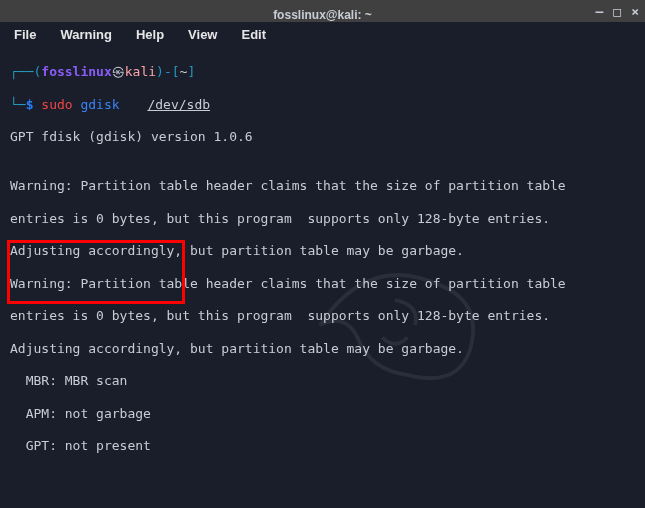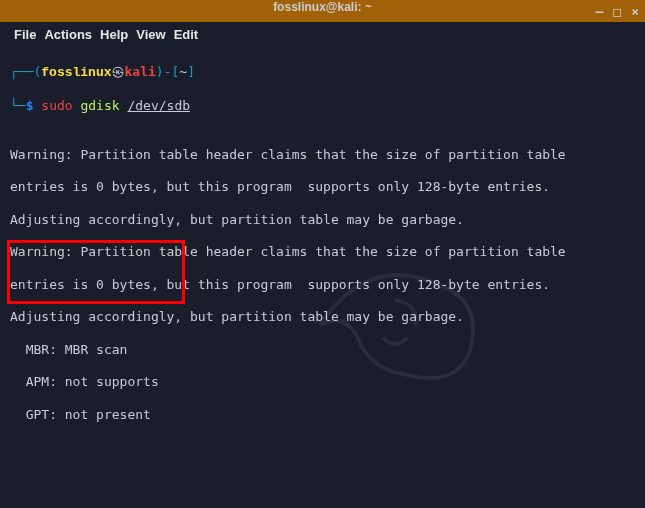--- a/index.html
+++ b/index.html
@@ -12,24 +12,24 @@
       height: 508px;
       background: #1a1e2b;
       font-family: monospace;
       font-size: 13px;
       color: #c8ccd4;
       overflow: hidden;
       position: relative;
     }
     .titlebar {
       display: flex;
-      align-items: flex-start;
+      align-items: flex-end;
       justify-content: center;
       height: 22px;
-      background: #a16207;
+      background: #404040;
       position: relative;
       color: #c8ccd4;
       font-family: sans-serif;
       font-size: 12px;
       font-weight: bold;
     }
     .window-controls {
       position: absolute;
       right: 6px;
       top: 0;
@@ -41,21 +41,21 @@
     .win-btn {
       font-family: monospace;
       font-size: 13px;
       color: #c8ccd4;
       cursor: pointer;
       line-height: 1;
       font-weight: bold;
     }
     .menubar {
       display: flex;
-      gap: 8px;
+      gap: 24px;
       height: 24px;
       padding: 0 14px;
       align-items: center;
       font-family: sans-serif;
       font-size: 13px;
       font-weight: bold;
       color: #e6e6e6;
       text-align: center;
     }
     .menubar span {
@@ -64,29 +64,29 @@
     .terminal-content {
       padding: 2px 10px;
       white-space: pre;
       line-height: 1.25;
       letter-spacing: 0;
     }
     .prompt-line {
       display: block;
     }
     .box-char { color: #2596be; }
-    .user { color: #fde047; font-weight: bold; font-family: Liberation Mono, monospace; }
-    .host { color: #ef4444; font-weight: bold; }
+    .user { color: #8b5cf6; font-weight: bold; }
+    .host { color: #fca5a5; font-weight: normal; }
     .at { color: #c8ccd4; }
     .bracket { color: #2596be; }
     .tilde { color: #c8ccd4; }
     .dollar { color: #277fff; font-weight: bold; }
     .sudo { color: #ef4444; }
-    .cmd { color: #bef264; }
-    .path { color: #c8ccd4; text-decoration: underline; }
+    .cmd { color: #3b82f6; }
+    .path { color: #c8ccd4; text-decoration: underline; margin-left: 20px; }
     .highlight-box {
       position: absolute;
       border: 3px solid #ff0000;
       pointer-events: none;
       top: 240px;
       left: 7px;
       width: 178px;
       height: 64px;
     }
     .bg-dragon {
@@ -106,42 +106,43 @@
   <span>fosslinux@kali: ~</span>
   <div class="window-controls">
     <span class="win-btn">–</span>
     <span class="win-btn">□</span>
     <span class="win-btn">×</span>
   </div>
 </div>
 
 <div class="menubar">
   <span>File</span>
-  <span>Actions</span>
+  <span>Warning</span>
   <span>Help</span>
   <span>View</span>
   <span>Edit</span>
 </div>
 
 <svg class="bg-dragon" viewBox="0 0 100 100">
   <path d="M20 50 Q40 20 70 35 Q85 42 80 60 Q75 75 55 70 Q40 68 35 55 Q30 45 20 50 M50 40 Q60 42 58 50 M45 55 Q50 60 55 55" fill="none" stroke="#fff" stroke-width="1.5"></path>
 </svg>
 
 <div class="terminal-content">
 <span class="prompt-line"><span class="box-char">┌──</span><span class="bracket">(</span><span class="user">fosslinux</span><span class="at">㉿</span><span class="host">kali</span><span class="bracket">)</span><span class="bracket">-</span><span class="bracket">[</span><span class="tilde">~</span><span class="bracket">]</span></span>
 <span class="prompt-line"><span class="box-char">└─</span><span class="dollar">$</span> <span class="sudo">sudo</span> <span class="cmd">gdisk</span> <span class="path">/dev/sdb</span></span>
+<span style="display: block;">GPT fdisk (gdisk) version 1.0.6</span>
 <span style="display: block;"></span>
 <span style="display: block;">Warning: Partition table header claims that the size of partition table</span>
 <span style="display: block;">entries is 0 bytes, but this program  supports only 128-byte entries.</span>
 <span style="display: block;">Adjusting accordingly, but partition table may be garbage.</span>
 <span style="display: block;">Warning: Partition table header claims that the size of partition table</span>
 <span style="display: block;">entries is 0 bytes, but this program  supports only 128-byte entries.</span>
 <span style="display: block;">Adjusting accordingly, but partition table may be garbage.</span>
 <span style="display: block;">  MBR: MBR scan</span>
-<span style="display: block;">  APM: not supports</span>
+<span style="display: block;">  APM: not garbage</span>
 <span style="display: block;">  GPT: not present</span>
 <span style="display: block;"></span>
 <span style="display: block;"></span>
 
 
 
 
 
 
 <span style="display: block;"></span>

